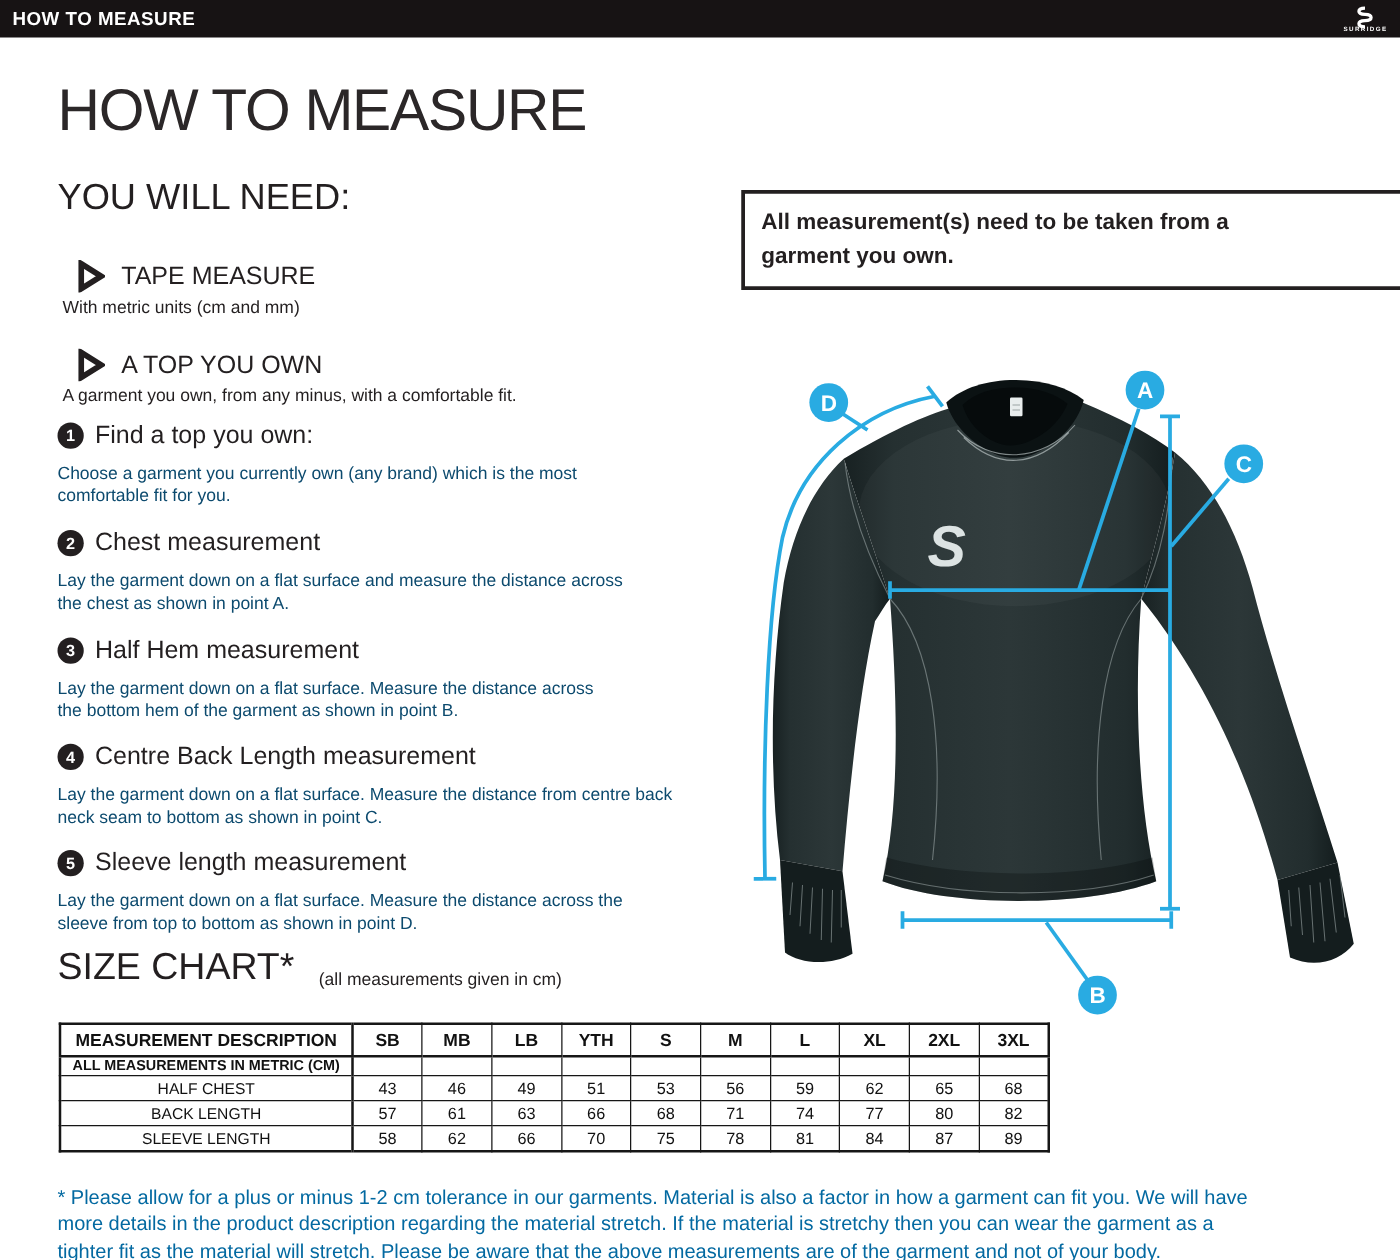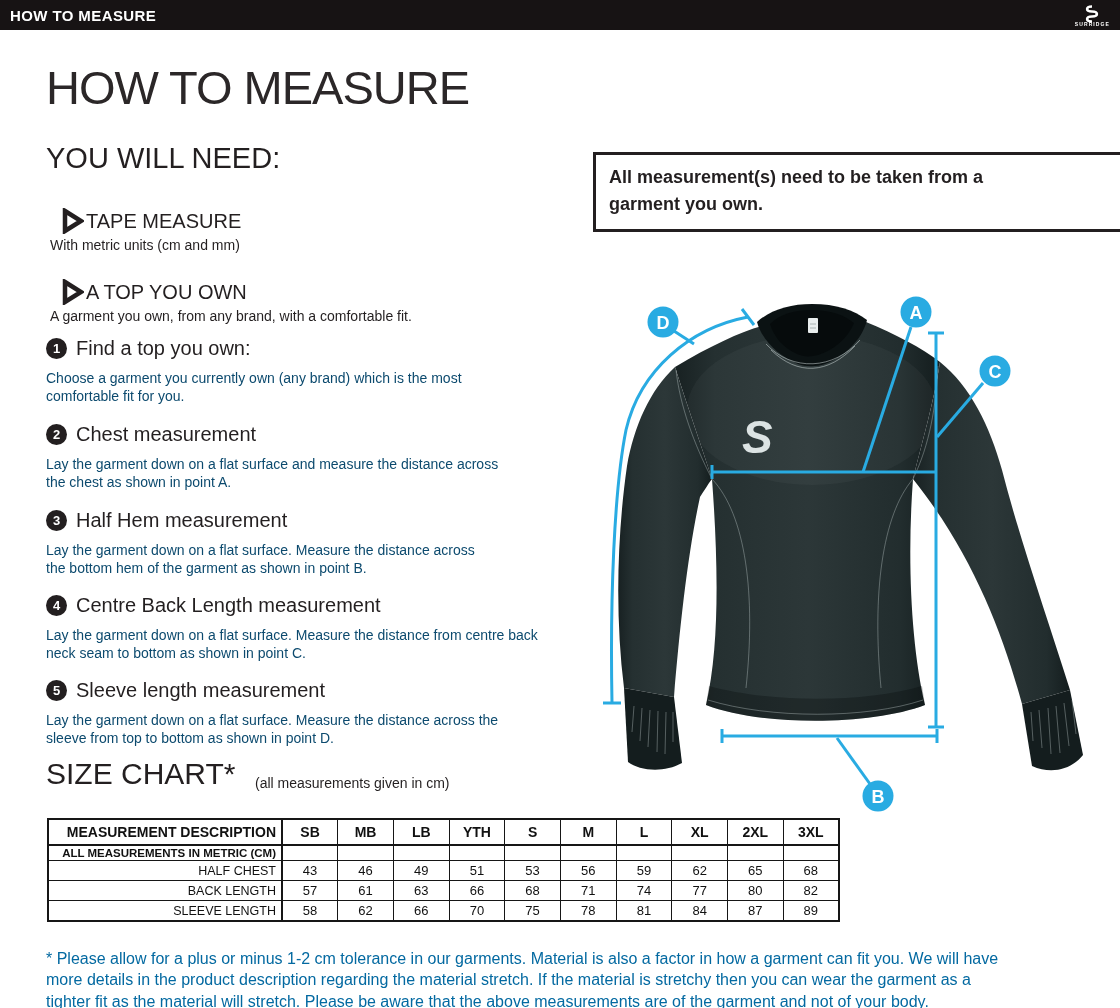--- a/index.html
+++ b/index.html
@@ -12,42 +12,42 @@
           padding:0 10px;box-sizing:border-box;}
   .bar-title{color:#fff;font-size:15px;font-weight:700;letter-spacing:.4px;}
   .brand{display:flex;flex-direction:column;align-items:center;line-height:1;}
   .brand-name{color:#fff;font-size:5px;letter-spacing:1.1px;margin-top:-2px;font-weight:700;}
 
   .page-title{position:absolute;left:46px;top:60px;margin:0;font-size:47px;font-weight:400;
               letter-spacing:-1px;color:#2b2728;}
   .ywn{position:absolute;left:46px;top:142px;font-size:29px;font-weight:400;}
 
   .need{position:absolute;left:46px;}
-  .need-head{display:flex;align-items:center;gap:2px;font-size:20px;padding-left:16px;}
+  .need-head{display:flex;align-items:center;gap:13px;font-size:20px;padding-left:16px;}
   .need-sub{font-size:14px;margin-top:3px;margin-left:4px;}
 
   .step{position:absolute;left:46px;width:510px;}
   .step-head{display:flex;align-items:center;gap:9px;font-size:20px;}
   .badge{width:21px;height:21px;border-radius:50%;background:#231f20;color:#fff;font-size:13px;
          font-weight:700;display:flex;align-items:center;justify-content:center;flex:0 0 21px;}
   .step-body{font-size:14px;line-height:1.32;margin-top:9px;white-space:pre-line;color:#0c4a6e;}
 
   .notice{position:absolute;left:593px;top:152px;width:568px;height:80px;border:3px solid #231f20;
           box-sizing:border-box;padding:9px 13px;font-size:18px;font-weight:700;line-height:1.5;
           white-space:pre-line;}
 
   .size-title{position:absolute;left:46px;top:757px;font-size:30px;font-weight:400;}
   .size-note{position:absolute;left:255px;top:775px;font-size:14px;}
 
   .size-table{position:absolute;left:47px;top:818px;width:791px;border-collapse:collapse;
               table-layout:fixed;border:2px solid #161616;}
   .size-table th,.size-table td{border:1px solid #161616;padding:0 5px;height:19px;
               font-family:"Liberation Sans",sans-serif;color:#111;}
   .size-table thead th{font-size:14px;height:24px;border-bottom:2px solid #161616;font-weight:700;}
-  .size-table th:first-child,.size-table td:first-child{text-align:right;border-right:2px solid #161616;}
+  .size-table th:first-child,.size-table td:first-child{text-align:center;border-right:2px solid #161616;}
   .size-table th,.size-table td{text-align:center;}
   .size-table tr.sub-row td{height:14px;font-size:11.5px;font-weight:700;}
   .size-table td.lbl{font-size:12.5px;font-weight:400;}
   .size-table td.val{font-size:13px;margin-top:12px;}
 
   .footnote{position:absolute;left:46px;top:948px;width:1056px;font-size:16px;line-height:1.33;
             white-space:pre-line;color:#0369a1;}
 
   .garment-wrap{position:absolute;left:570px;top:260px;width:540px;height:560px;}
 </style>
@@ -79,21 +79,21 @@
     <div class="need-sub">With metric units (cm and mm)</div>
   </div>
 
   <div class="need" style="top:279px;">
     <div class="need-head">
       <svg width="22" height="26" viewBox="0 0 22 26">
         <polygon points="3,3 19,13 3,23" fill="none" stroke="#231f20" stroke-width="4.5" stroke-linejoin="miter"></polygon>
       </svg>
       <span>A TOP YOU OWN</span>
     </div>
-    <div class="need-sub">A garment you own, from any brand, with a comfortable fit.</div>
+    <div class="need-sub">A garment you own, from any minus, with a comfortable fit.</div>
   </div>
 
   <div class="step" style="top:337px;">
     <div class="step-head">
       <span class="badge">1</span>
       <span>Find a top you own:</span>
     </div>
     <div class="step-body">Choose a garment you currently own (any brand) which is the most
 comfortable fit for you.</div>
   </div>

